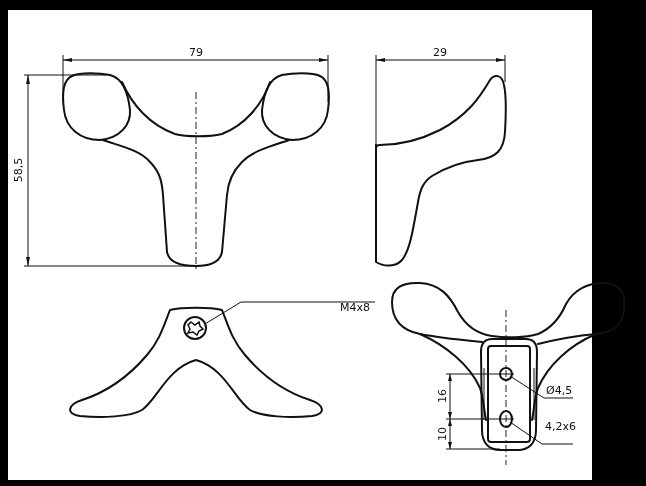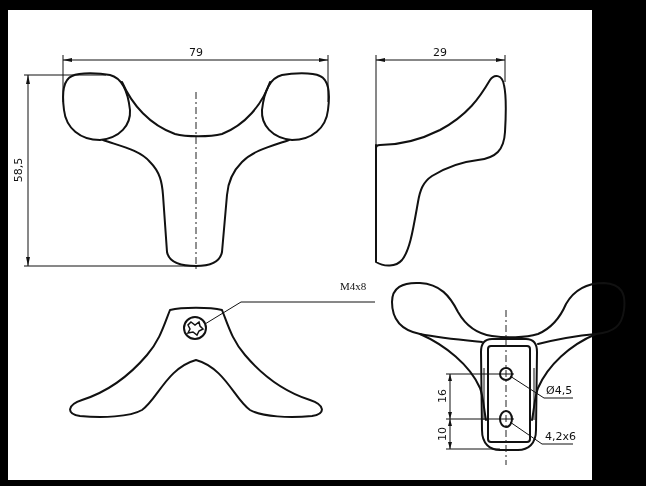--- a/index.html
+++ b/index.html
@@ -87,18 +87,18 @@
     <polygon points="450,449 448,442 452,442" fill="#111"></polygon>
 
     <polyline class="t" points="510,376 544,398 573,398"></polyline>
     <polyline class="t" points="510,422 542,444 573,444"></polyline>
   </g>
 </svg>
 
 <span class="lbl" style="left:181px;top:37px;">79</span>
 <span class="lbl rot" style="left:-4px;top:154px;width:30px;text-align:center;">58,5</span>
 <span class="lbl" style="left:425px;top:37px;">29</span>
-<span class="lbl" style="left:332px;top:270px;font-family:Liberation Serif, serif;">M4x8</span>
+<span class="lbl" style="left:332px;top:292px;">M4x8</span>
 <span class="lbl rot" style="left:425px;top:380px;width:20px;text-align:center;">16</span>
 <span class="lbl rot" style="left:425px;top:418px;width:20px;text-align:center;">10</span>
 <span class="lbl" style="left:538px;top:375px;text-align:center;">Ø4,5</span>
-<span class="lbl" style="left:537px;top:421px;">4,2x6</span>
+<span class="lbl" style="left:537px;top:411px;">4,2x6</span>
 </div>
 
 </body></html>

